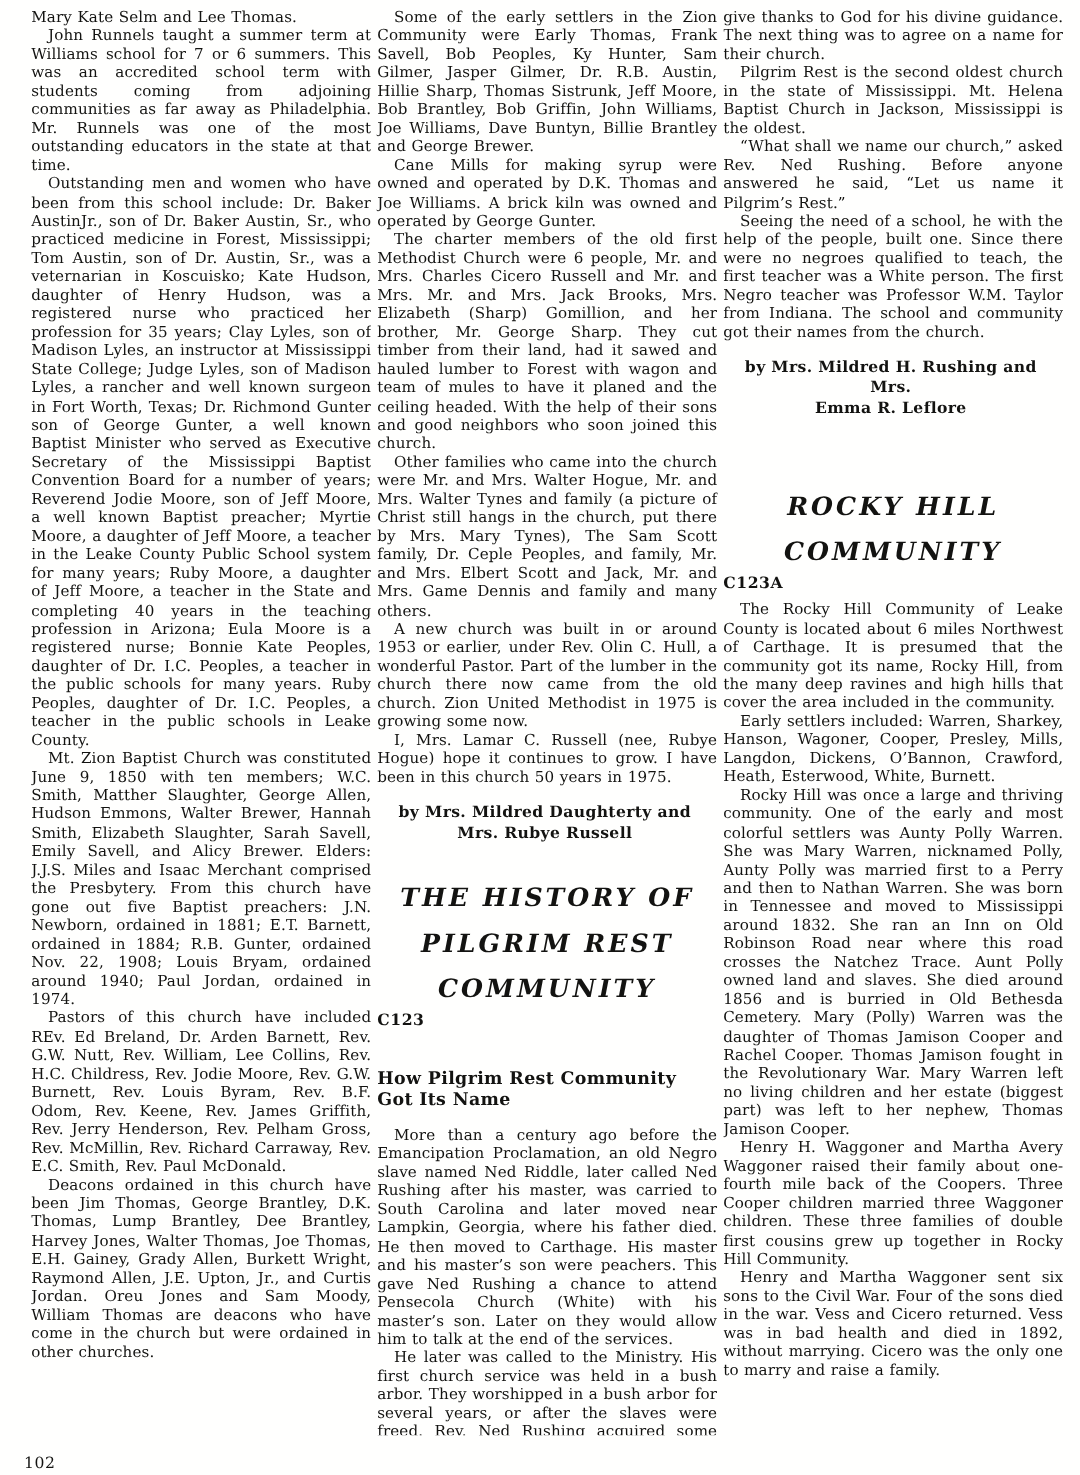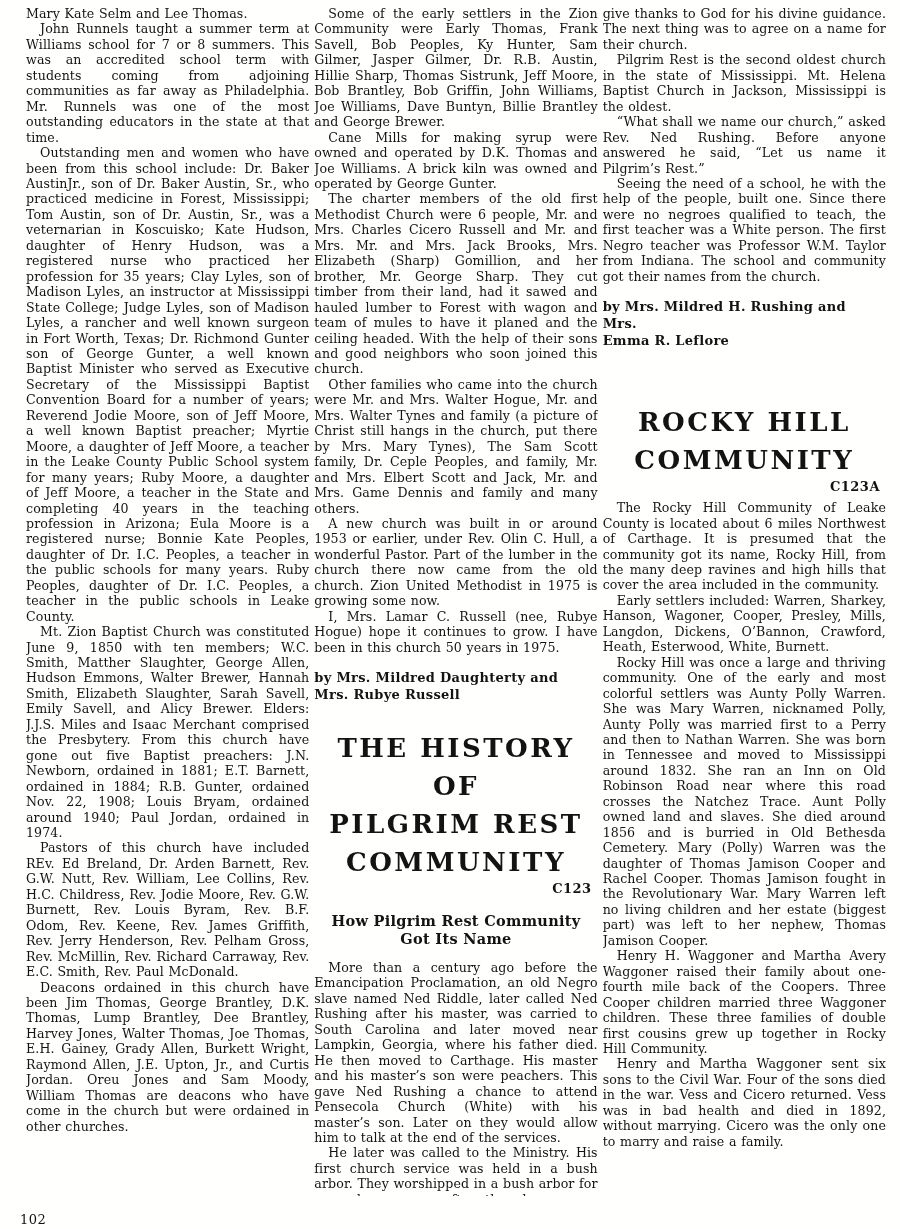--- a/index.html
+++ b/index.html
@@ -40,66 +40,66 @@
     text-indent: 14px;
     letter-spacing: 0.1px;
     word-spacing: 0.5px;
   }
   .blk-p.noindent { text-indent: 0; }
   .blk-byline {
     margin: 14px 4px 2px 0;
     font-size: 13px;
     line-height: 17px;
     font-weight: bold;
-    text-align: left;
+    text-align: center;
     white-space: pre-line;
     letter-spacing: 0.3px;
   }
   .blk-h1 {
     margin: 26px 0 0 0;
-    font-size: 26px;
+    font-size: 21px;
     line-height: 38px;
     font-weight: bold;
     text-align: center;
     white-space: pre-line;
     letter-spacing: 2.5px;
+    font-style: italic;
   }
   .blk-code {
     margin: 0 6px 6px 0;
     font-size: 13px;
     font-weight: bold;
-    text-align: right;
     letter-spacing: 0.5px;
   }
   .blk-h2 {
-    margin: 16px 0 12px 0;
+    margin: 32px 0 12px 0;
     font-size: 14.5px;
     line-height: 18px;
     font-weight: bold;
-    text-align: center;
+    text-align: left;
     white-space: pre-line;
     letter-spacing: 0.3px;
   }
   .blk-spacer { width: 100%; }
   .page-number {
     position: absolute;
     left: 20px;
     top: 1212px;
     font-size: 13px;
     letter-spacing: 0.5px;
   }
 </style>
 </head>
 <body>
 
 <div class="page">
   <div class="columns">
     <div class="col">
         <div class="blk-p noindent">Mary Kate Selm and Lee Thomas.</div>
-        <div class="blk-p">John Runnels taught a summer term at Williams school for 7 or 8 summers. This was an accredited school term with students coming from adjoining communities as far away as Philadelphia. Mr. Runnels was one of the most outstanding educators in the state at that time.</div>
+        <div class="blk-p">John Runnels taught a summer term at Williams school for 7 or 6 summers. This was an accredited school term with students coming from adjoining communities as far away as Philadelphia. Mr. Runnels was one of the most outstanding educators in the state at that time.</div>
         <div class="blk-p">Outstanding men and women who have been from this school include: Dr. Baker AustinJr., son of Dr. Baker Austin, Sr., who practiced medicine in Forest, Mississippi; Tom Austin, son of Dr. Austin, Sr., was a veternarian in Koscuisko; Kate Hudson, daughter of Henry Hudson, was a registered nurse who practiced her profession for 35 years; Clay Lyles, son of Madison Lyles, an instructor at Mississippi State College; Judge Lyles, son of Madison Lyles, a rancher and well known surgeon in Fort Worth, Texas; Dr. Richmond Gunter son of George Gunter, a well known Baptist Minister who served as Executive Secretary of the Mississippi Baptist Convention Board for a number of years; Reverend Jodie Moore, son of Jeff Moore, a well known Baptist preacher; Myrtie Moore, a daughter of Jeff Moore, a teacher in the Leake County Public School system for many years; Ruby Moore, a daughter of Jeff Moore, a teacher in the State and completing 40 years in the teaching profession in Arizona; Eula Moore is a registered nurse; Bonnie Kate Peoples, daughter of Dr. I.C. Peoples, a teacher in the public schools for many years. Ruby Peoples, daughter of Dr. I.C. Peoples, a teacher in the public schools in Leake County.</div>
         <div class="blk-p">Mt. Zion Baptist Church was constituted June 9, 1850 with ten members; W.C. Smith, Matther Slaughter, George Allen, Hudson Emmons, Walter Brewer, Hannah Smith, Elizabeth Slaughter, Sarah Savell, Emily Savell, and Alicy Brewer. Elders: J.J.S. Miles and Isaac Merchant comprised the Presbytery. From this church have gone out five Baptist preachers: J.N. Newborn, ordained in 1881; E.T. Barnett, ordained in 1884; R.B. Gunter, ordained Nov. 22, 1908; Louis Bryam, ordained around 1940; Paul Jordan, ordained in 1974.</div>
         <div class="blk-p">Pastors of this church have included REv. Ed Breland, Dr. Arden Barnett, Rev. G.W. Nutt, Rev. William, Lee Collins, Rev. H.C. Childress, Rev. Jodie Moore, Rev. G.W. Burnett, Rev. Louis Byram, Rev. B.F. Odom, Rev. Keene, Rev. James Griffith, Rev. Jerry Henderson, Rev. Pelham Gross, Rev. McMillin, Rev. Richard Carraway, Rev. E.C. Smith, Rev. Paul McDonald.</div>
         <div class="blk-p">Deacons ordained in this church have been Jim Thomas, George Brantley, D.K. Thomas, Lump Brantley, Dee Brantley, Harvey Jones, Walter Thomas, Joe Thomas, E.H. Gainey, Grady Allen, Burkett Wright, Raymond Allen, J.E. Upton, Jr., and Curtis Jordan. Oreu Jones and Sam Moody, William Thomas are deacons who have come in the church but were ordained in other churches.</div>
       </div>
     <div class="col">
         <div class="blk-p">Some of the early settlers in the Zion Community were Early Thomas, Frank Savell, Bob Peoples, Ky Hunter, Sam Gilmer, Jasper Gilmer, Dr. R.B. Austin, Hillie Sharp, Thomas Sistrunk, Jeff Moore, Bob Brantley, Bob Griffin, John Williams, Joe Williams, Dave Buntyn, Billie Brantley and George Brewer.</div>
         <div class="blk-p">Cane Mills for making syrup were owned and operated by D.K. Thomas and Joe Williams. A brick kiln was owned and operated by George Gunter.</div>
         <div class="blk-p">The charter members of the old first Methodist Church were 6 people, Mr. and Mrs. Charles Cicero Russell and Mr. and Mrs. Mr. and Mrs. Jack Brooks, Mrs. Elizabeth (Sharp) Gomillion, and her brother, Mr. George Sharp. They cut timber from their land, had it sawed and hauled lumber to Forest with wagon and team of mules to have it planed and the ceiling headed. With the help of their sons and good neighbors who soon joined this church.</div>
         <div class="blk-p">Other families who came into the church were Mr. and Mrs. Walter Hogue, Mr. and Mrs. Walter Tynes and family (a picture of Christ still hangs in the church, put there by Mrs. Mary Tynes), The Sam Scott family, Dr. Ceple Peoples, and family, Mr. and Mrs. Elbert Scott and Jack, Mr. and Mrs. Game Dennis and family and many others.</div>

